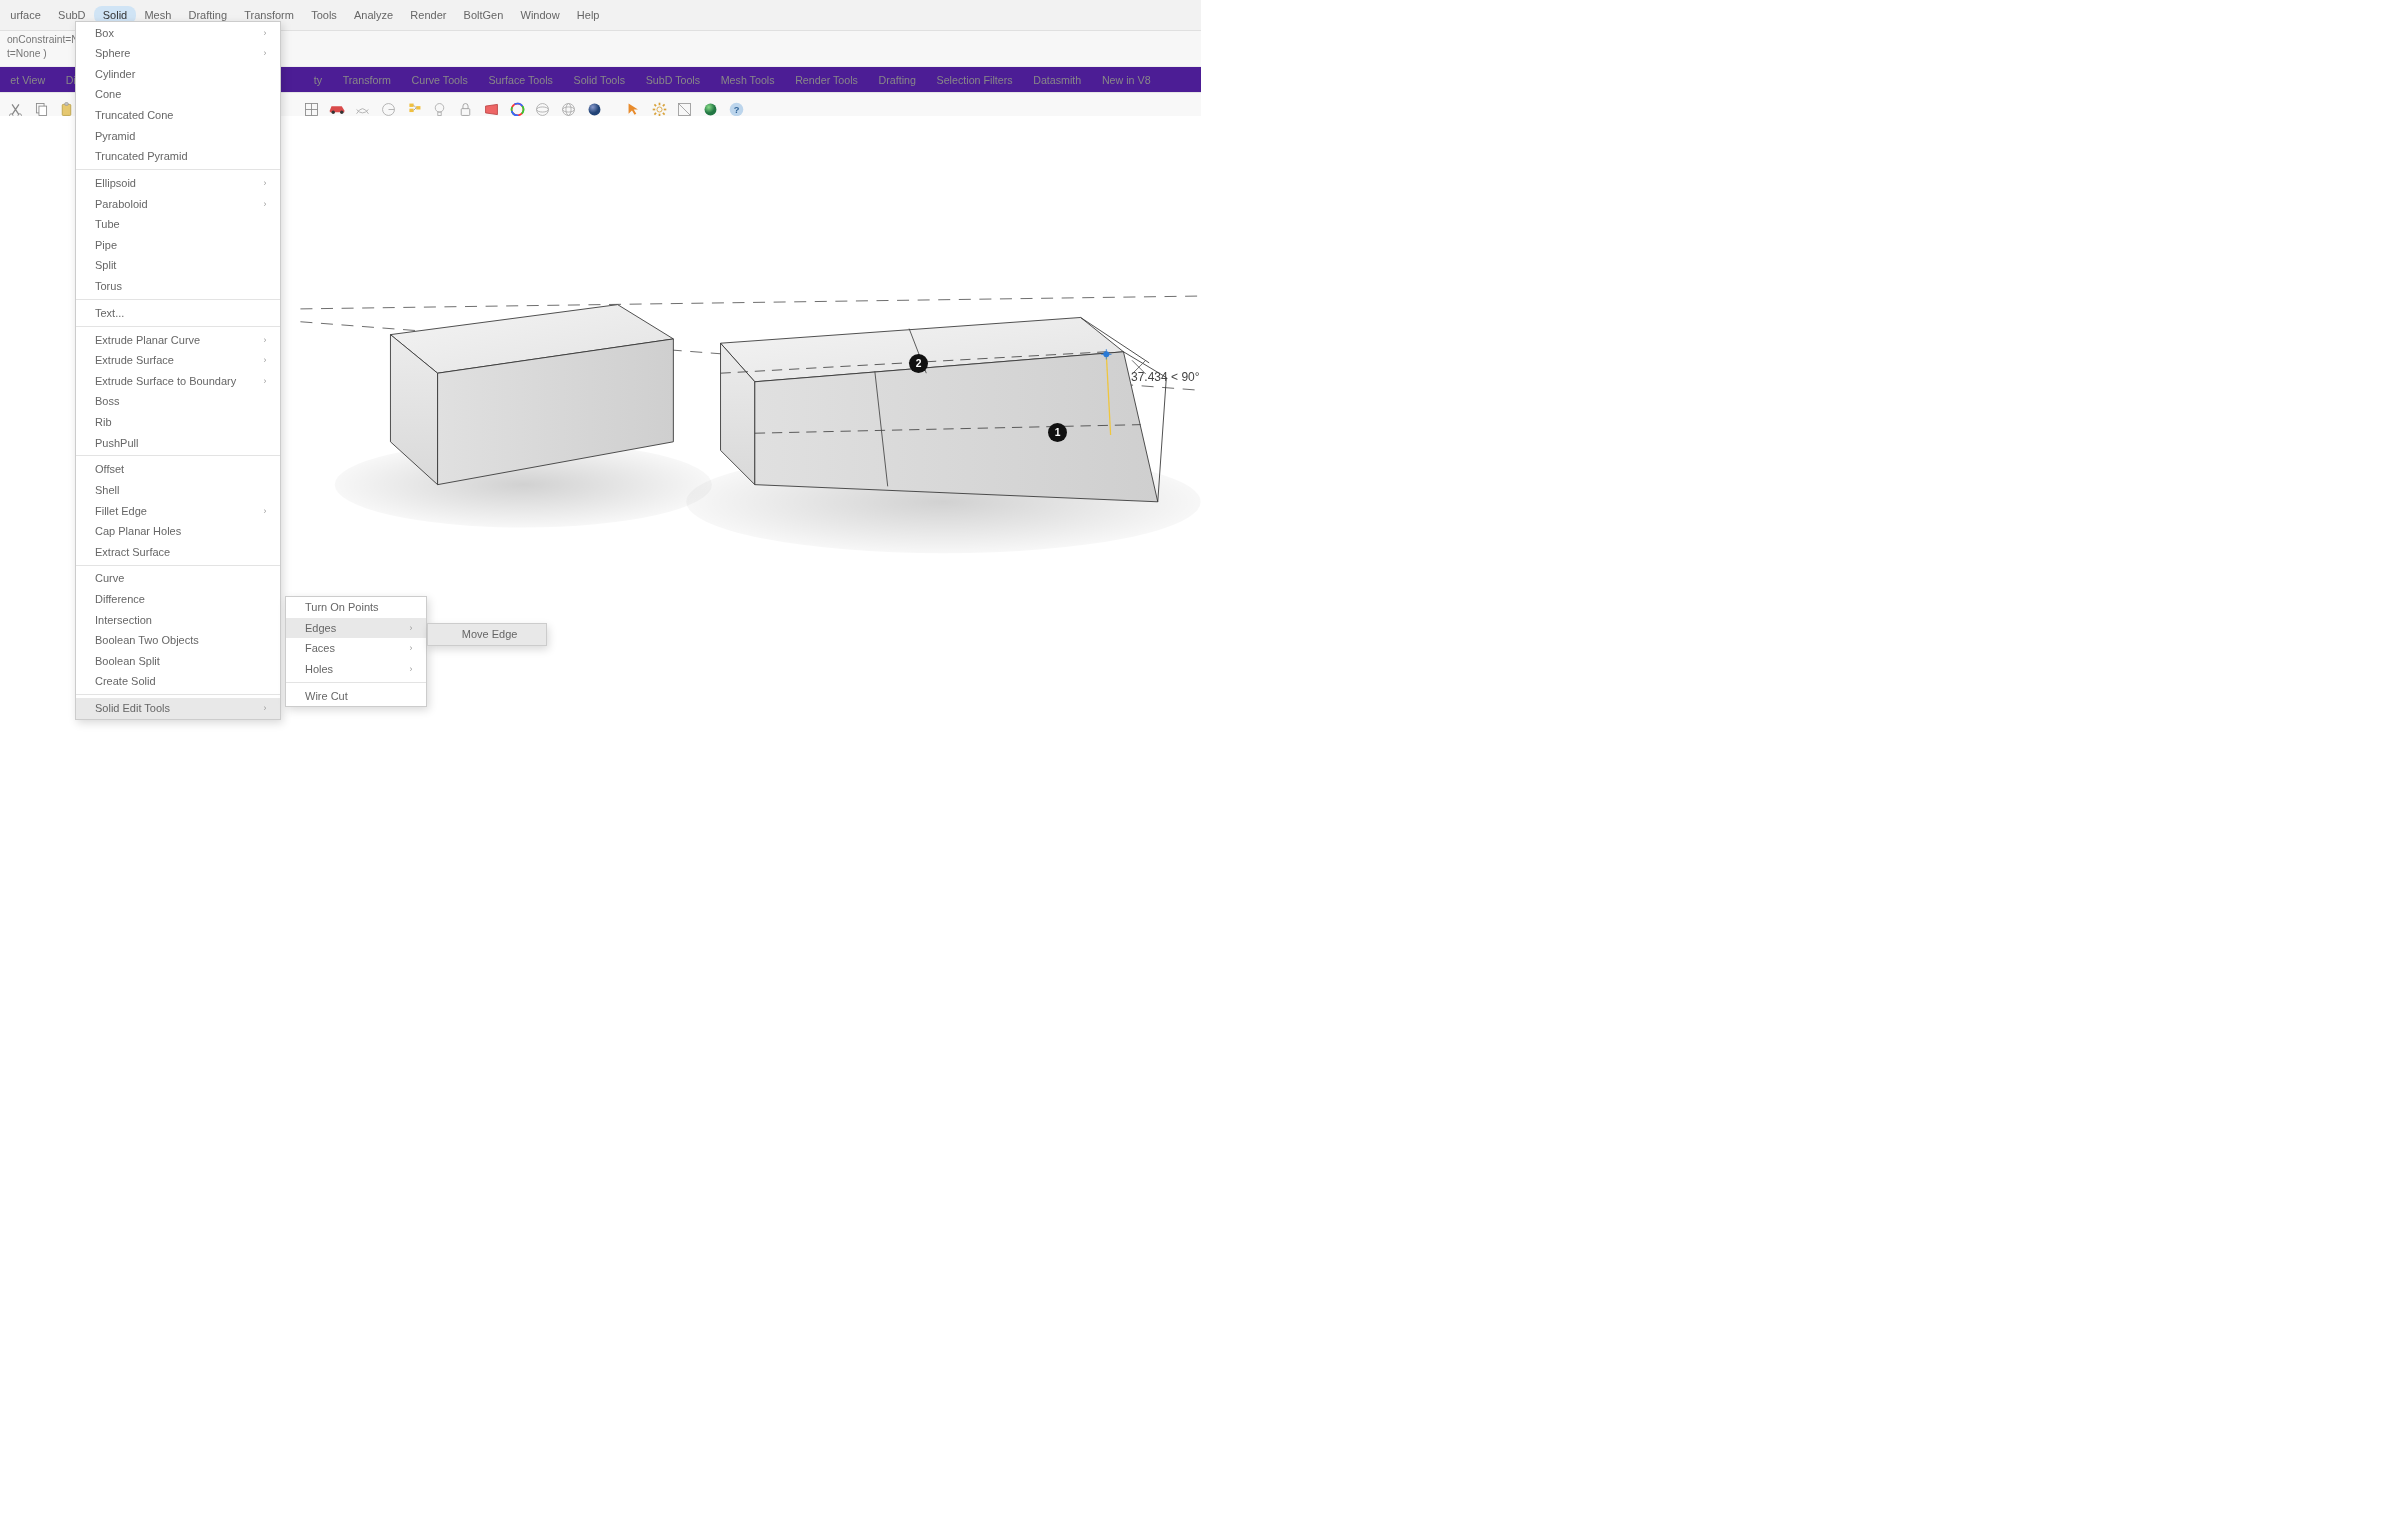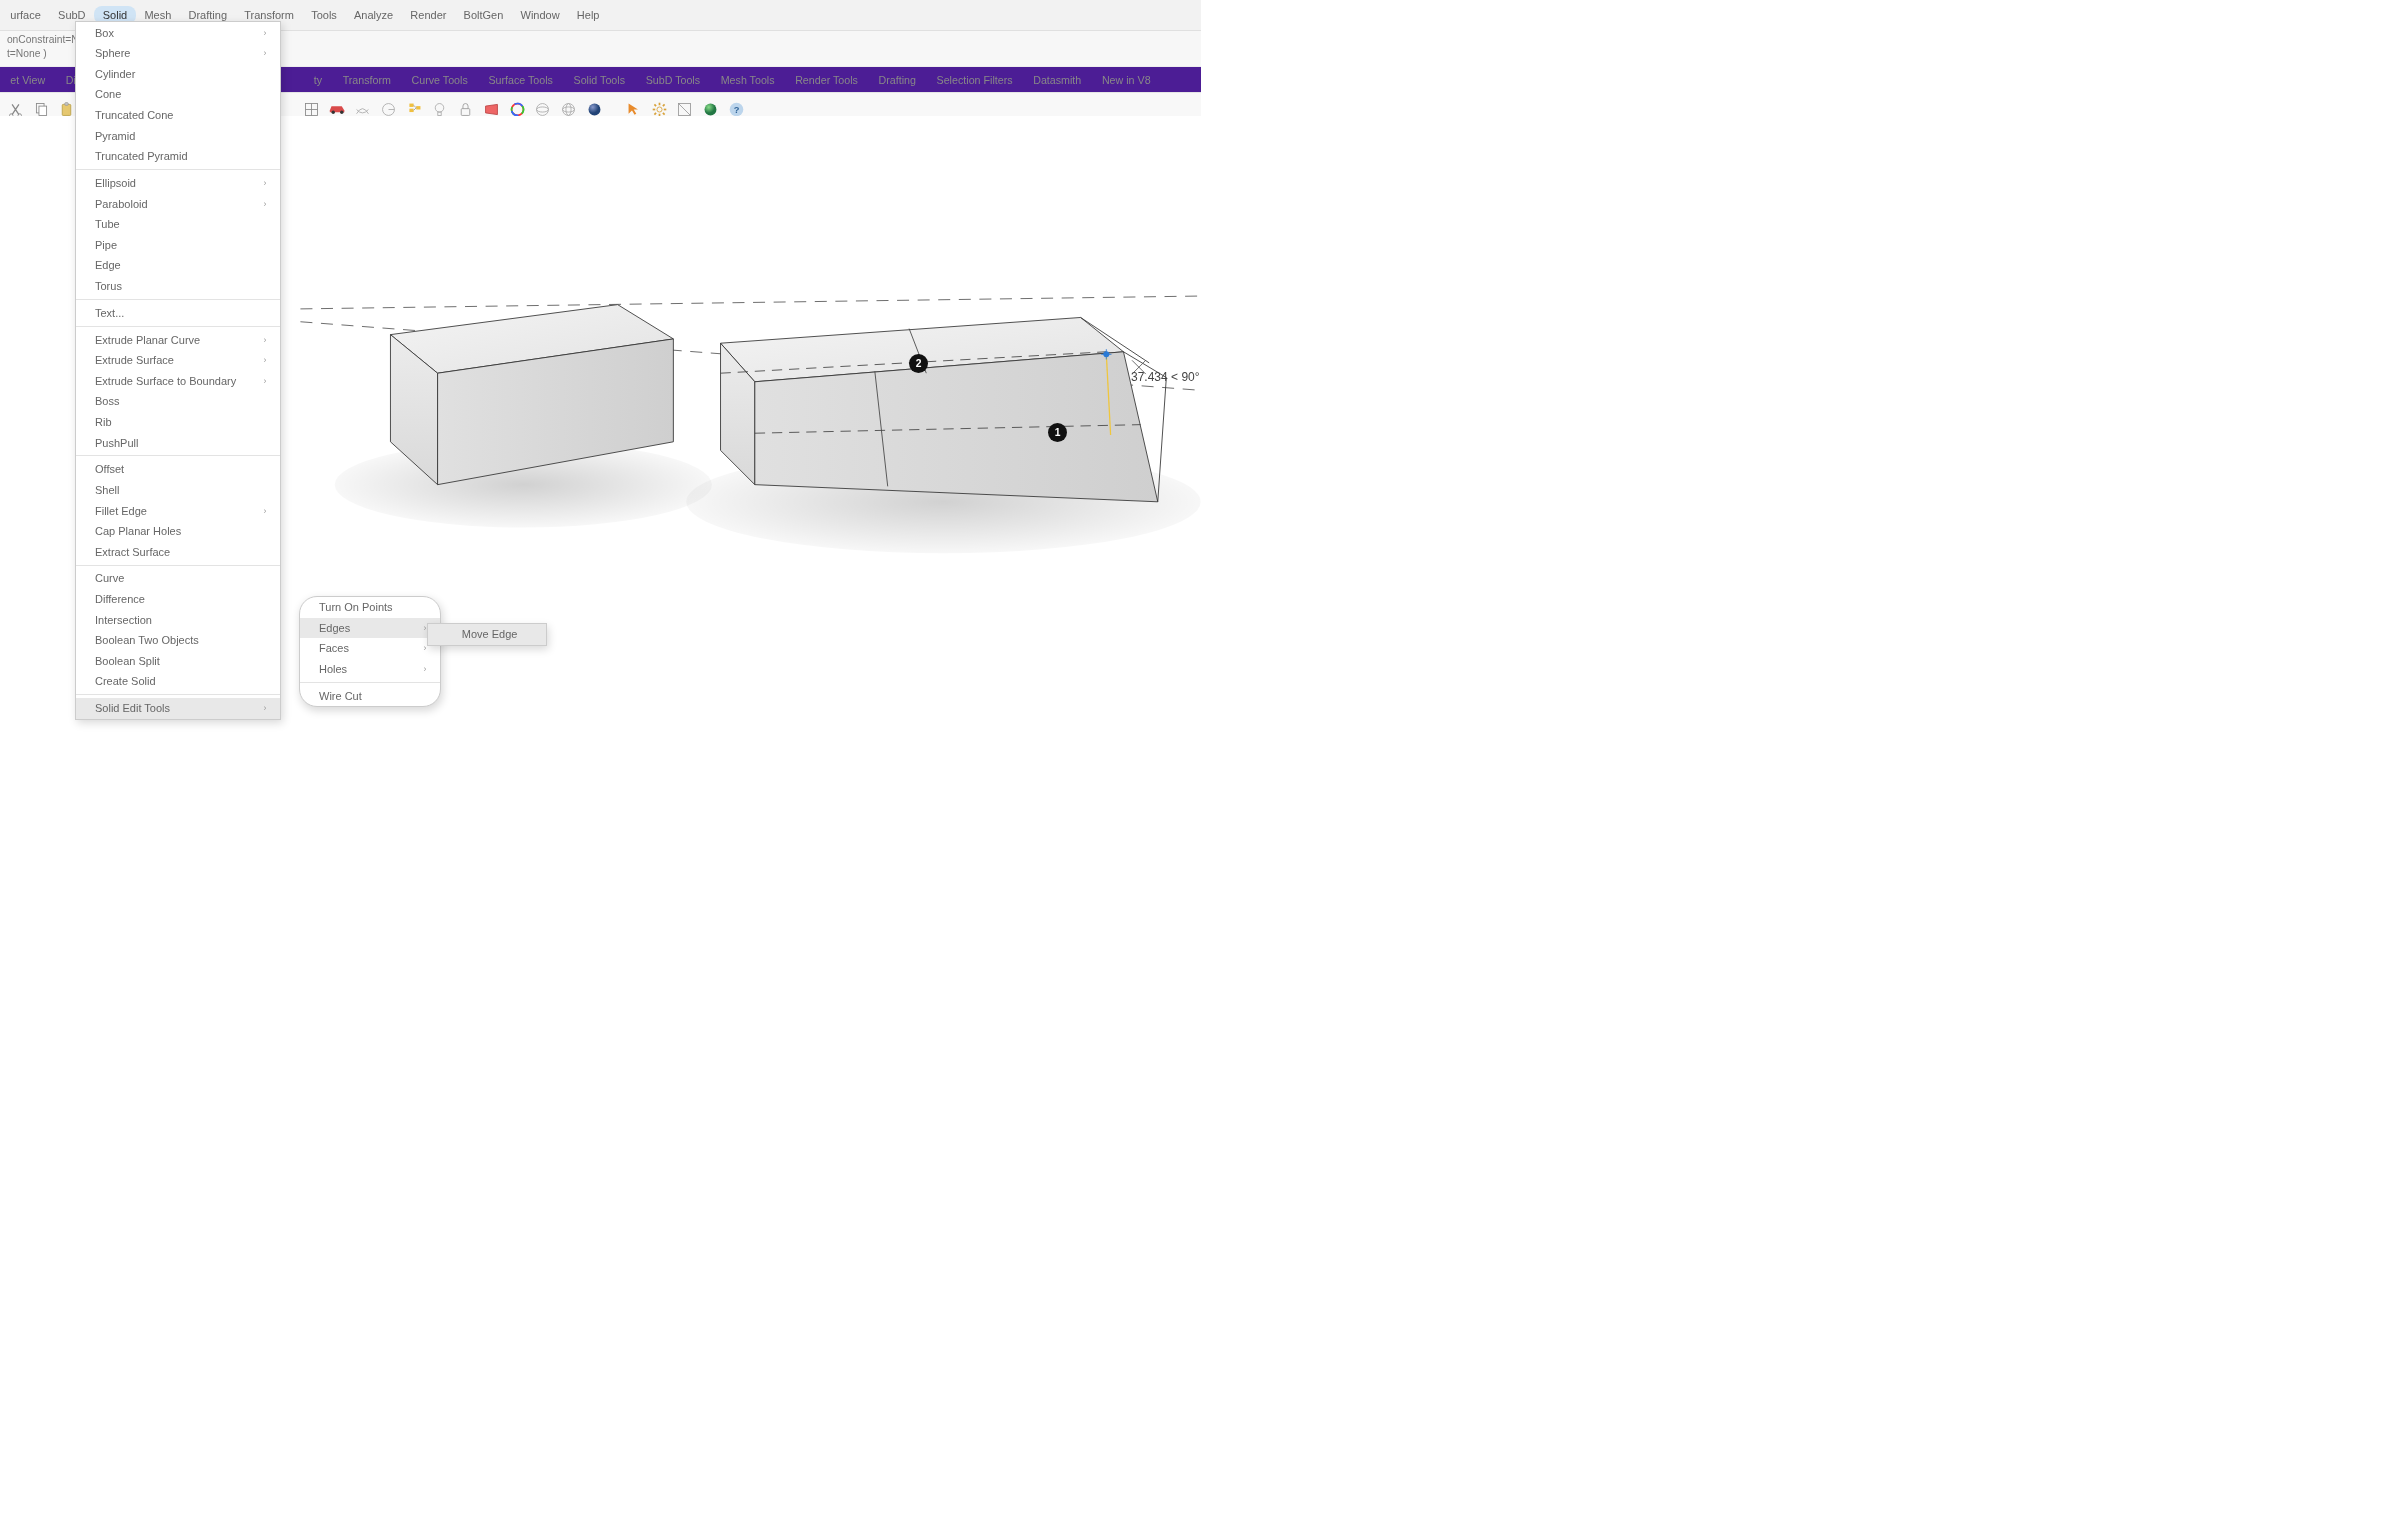--- a/index.html
+++ b/index.html
@@ -106,23 +106,22 @@
     .menu-arrow {
       font-size: 8.6px;
       color: #999;
     }
     .solid-menu {
       top: 21.4px;
       left: 75px;
     }
     .edit-submenu {
       top: 596px;
-      left: 299px;
+      left: 285px;
       min-width: 142px;
-      border-radius: 18px;
     }
     .edges-submenu {
       top: 623px;
       left: 427px;
       min-width: 120px;
     }
     .viewport {
       position: absolute;
       top: 116px;
       left: 0;
@@ -443,21 +442,21 @@
         <span>Paraboloid</span>
         <span class="menu-arrow">›</span>
       </div>
     <div class="menu-item">
         <span>Tube</span>
       </div>
     <div class="menu-item">
         <span>Pipe</span>
       </div>
     <div class="menu-item">
-        <span>Edge</span>
+        <span>Split</span>
       </div>
     <div class="menu-item">
         <span>Torus</span>
       </div>
   </div>
   <div class="menu-sep"></div>
   <div class="menu-item">
       <span>Text...</span>
     </div>
   <div class="menu-sep"></div>

